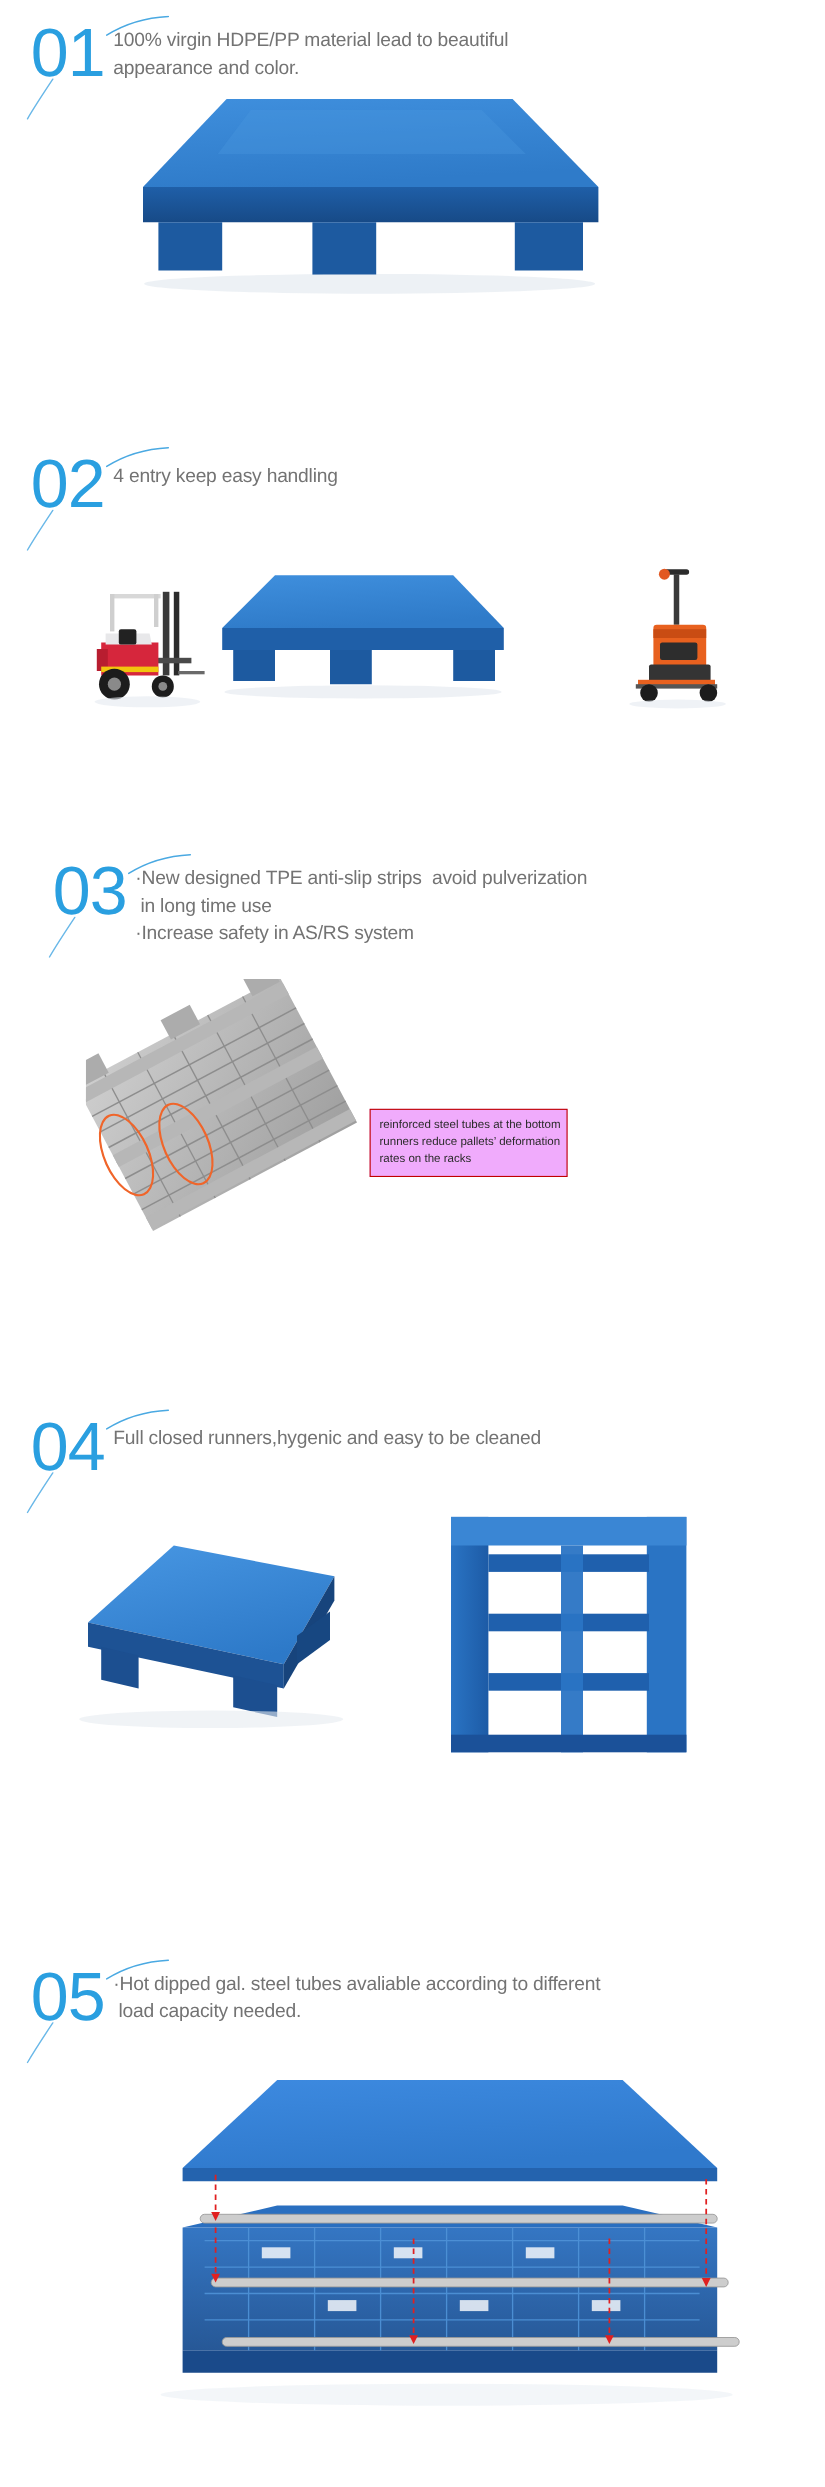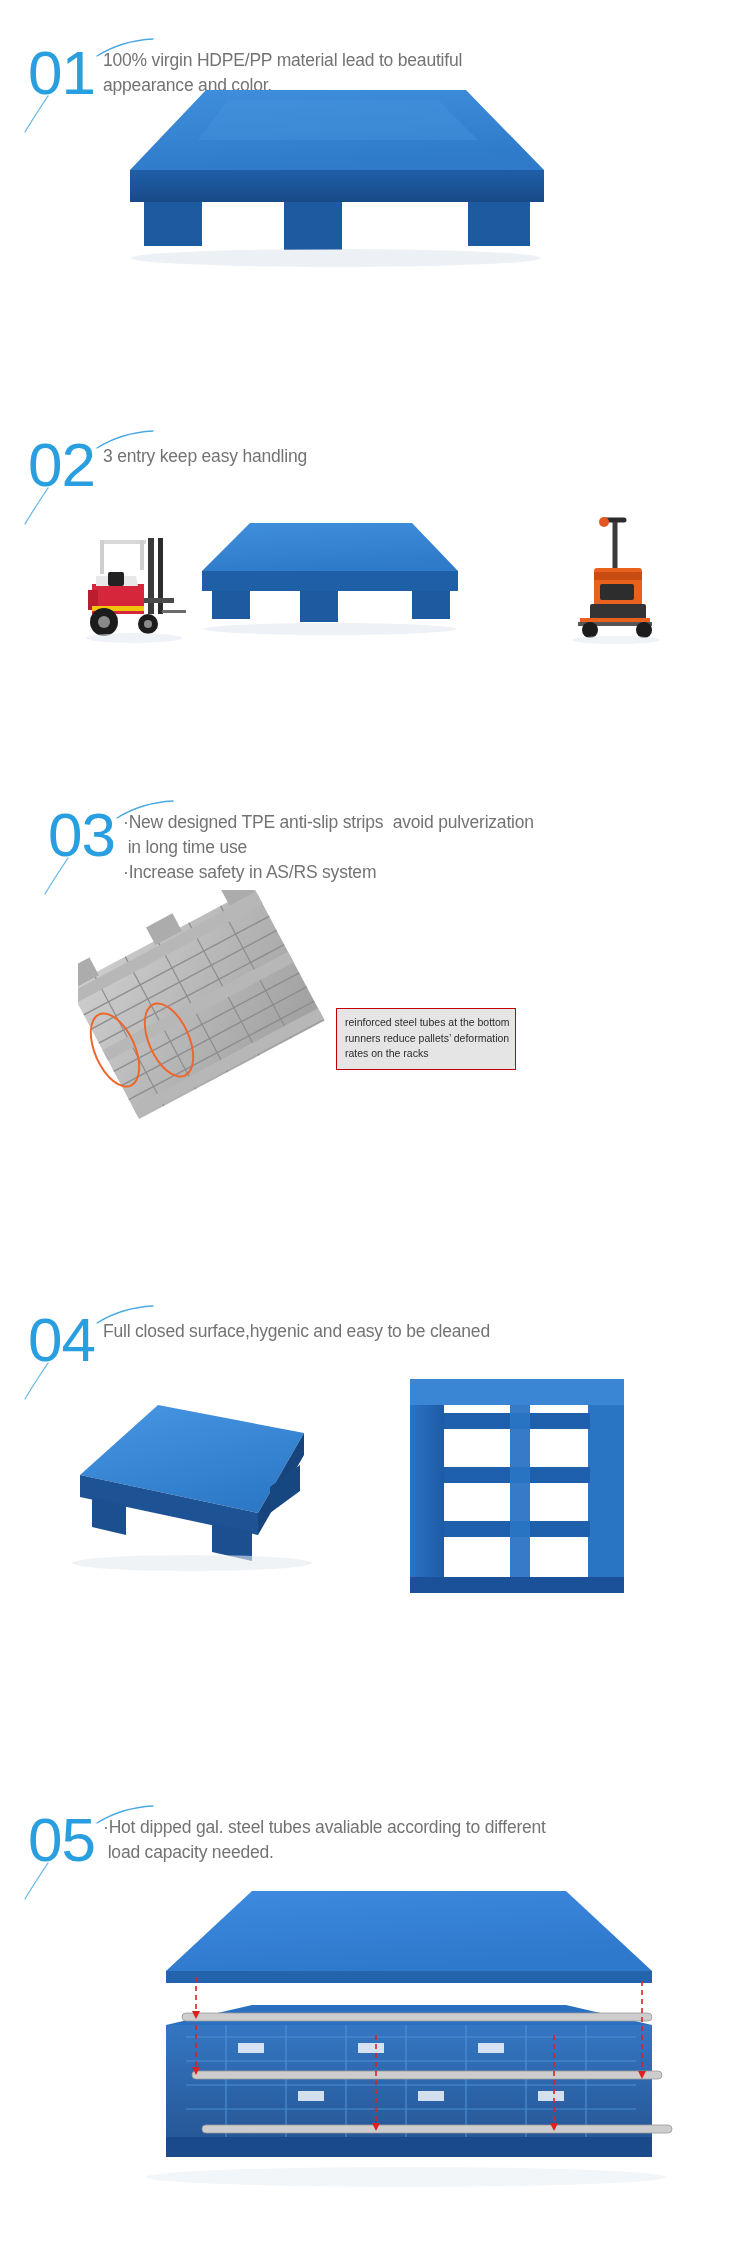--- a/index.html
+++ b/index.html
@@ -11,21 +11,21 @@
   .page {
     position: relative;
     width: 750px;
     height: 2261px;
     background: #ffffff;
     overflow: hidden;
   }
 
   
   .section { position: absolute; left: 0; width: 750px; }
-  .sec-head { position: relative; height: 90px; margin-top: 24px; }
+  .sec-head { position: relative; height: 90px; }
   .num {
     position: absolute;
     left: 28px;
     top: 0px;
     font-size: 62px;
     line-height: 62px;
     font-weight: 400;
     color: #2a9fe0;
     letter-spacing: -1px;
     font-family: "Liberation Sans", sans-serif;
@@ -45,21 +45,21 @@
     font-family: "Liberation Sans", sans-serif;
     font-weight: 400;
     letter-spacing: -0.2px;
   }
   .sec-text .ln { display: block; white-space: pre; }
 
   
   .redbox {
     position: absolute;
     border: 1.6px solid #c00000;
-    background: #e5e5e5;
+    background: #f0abfc;
     padding: 6px 8px 7px 8px;
   }
   .redbox .rl {
     display: block;
     font-size: 10.5px;
     line-height: 15.5px;
     color: #2b2b2b;
     white-space: nowrap;
     font-family: "Liberation Sans", sans-serif;
   }
@@ -127,21 +127,21 @@
   <div class="section" style="top:410px;">
     <div class="sec-head">
       <div class="num">02</div>
       <svg class="arc-top" width="60" height="20" viewBox="0 0 60 20">
           <path d="M2 18 C 18 8, 38 2, 58 1" stroke="#4aa9e2" stroke-width="1.4" fill="none" stroke-linecap="round"></path>
         </svg>
       <svg class="arc-bottom" width="30" height="40" viewBox="0 0 30 40">
           <path d="M26 2 C 18 14, 10 26, 3 38" stroke="#6ab8e8" stroke-width="1.3" fill="none" stroke-linecap="round"></path>
         </svg>
       <div class="sec-text" style="top:10px;">
-        <span class="ln">3 entry keep easy handling</span>
+        <span class="ln">4 entry keep easy handling</span>
       </div>
     </div>
 
     <div class="photo" style="left:172px; top:105px; width:290px; height:135px;">
       <svg width="290" height="135" viewBox="0 0 290 135">
         <defs>
           <linearGradient id="g2t" x1="0" y1="0" x2="0.3" y2="1">
             <stop offset="0" stop-color="#3f8fdd"></stop>
               <stop offset="1" stop-color="#2f7bc9"></stop>
           </linearGradient>
@@ -276,21 +276,21 @@
   <div class="section" style="top:1285px;">
     <div class="sec-head">
       <div class="num">04</div>
       <svg class="arc-top" width="60" height="20" viewBox="0 0 60 20">
           <path d="M2 18 C 18 8, 38 2, 58 1" stroke="#4aa9e2" stroke-width="1.4" fill="none" stroke-linecap="round"></path>
         </svg>
       <svg class="arc-bottom" width="30" height="40" viewBox="0 0 30 40">
           <path d="M26 2 C 18 14, 10 26, 3 38" stroke="#6ab8e8" stroke-width="1.3" fill="none" stroke-linecap="round"></path>
         </svg>
       <div class="sec-text" style="top:10px;">
-        <span class="ln">Full closed surface,hygenic and easy to be cleaned</span>
+        <span class="ln">Full closed runners,hygenic and easy to be cleaned</span>
       </div>
     </div>
 
     <div class="photo" style="left:62px; top:110px; width:300px; height:190px;">
       <svg width="300" height="190" viewBox="0 0 300 190">
         <defs>
           <linearGradient id="g4t" x1="0.1" y1="0" x2="0.6" y2="1">
             <stop offset="0" stop-color="#4796e2"></stop>
               <stop offset="1" stop-color="#2d79c8"></stop>
           </linearGradient>

